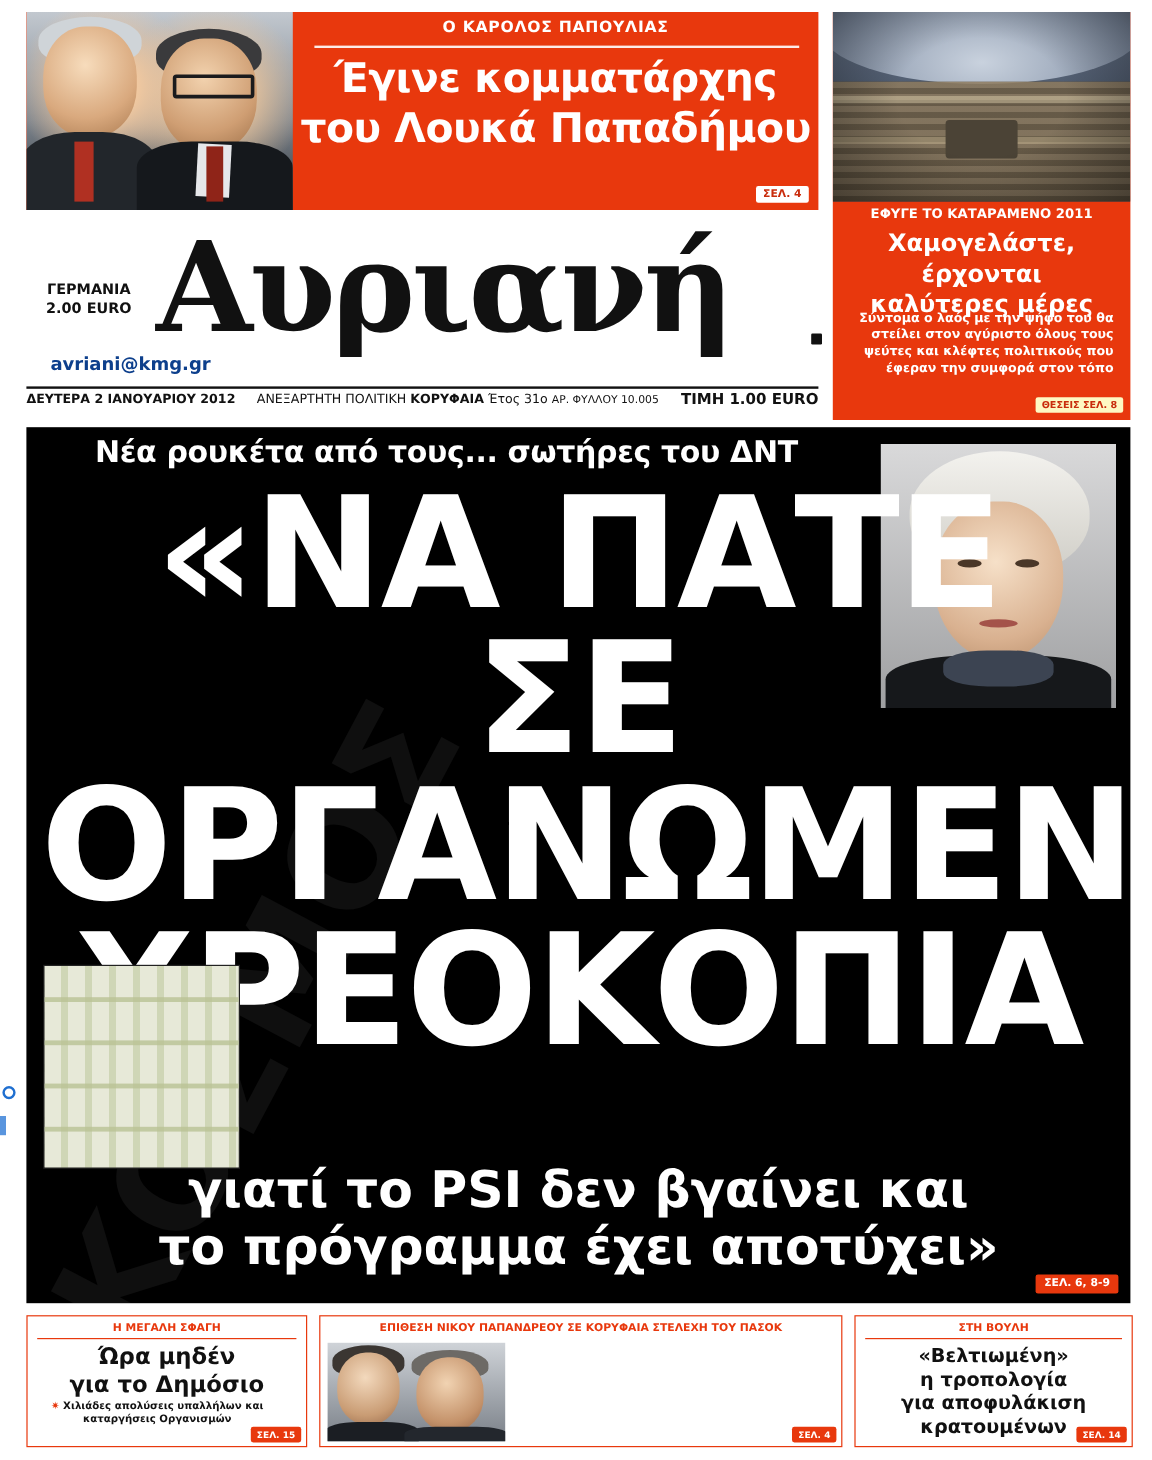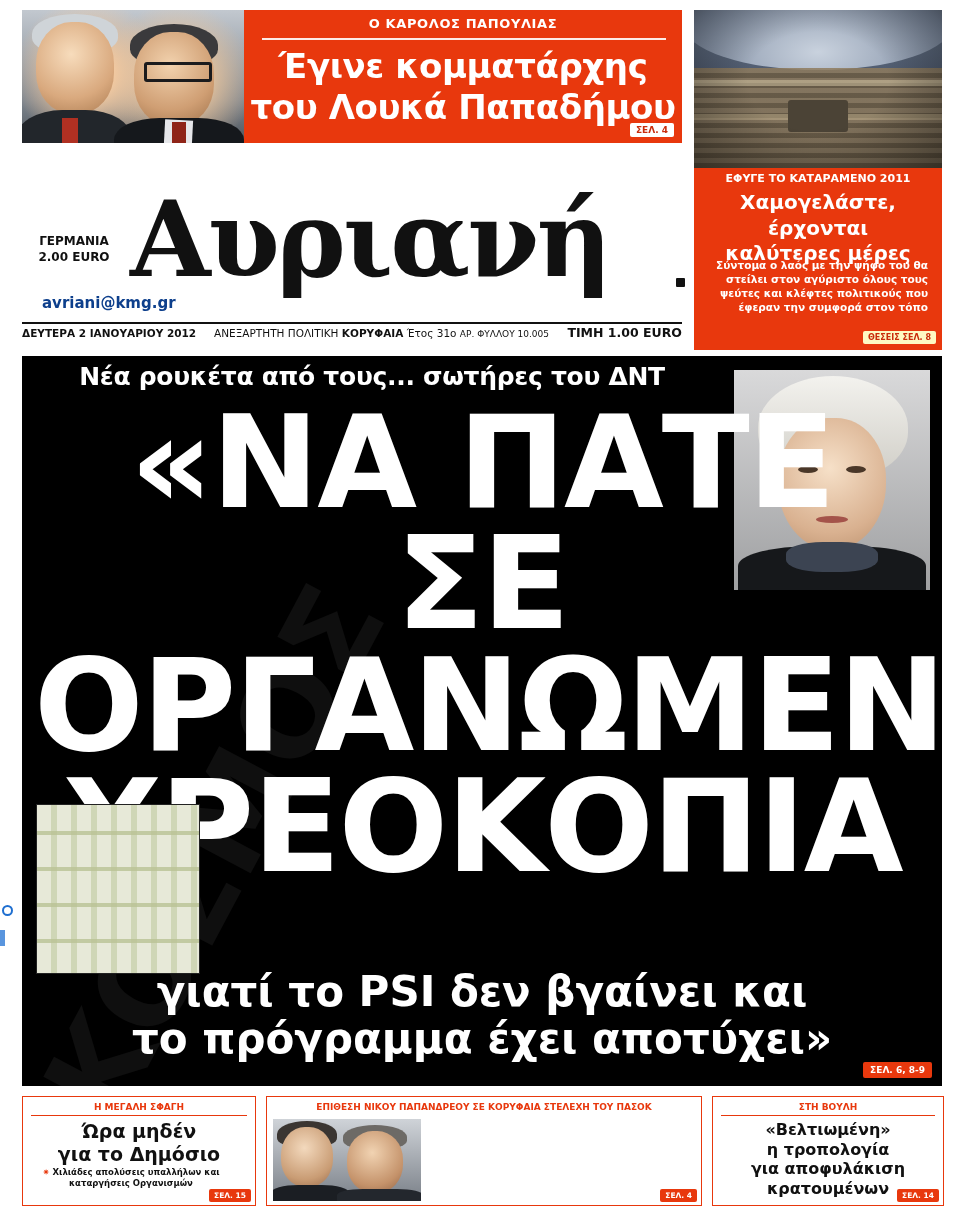--- a/index.html
+++ b/index.html
@@ -1,20 +1,20 @@
 <!DOCTYPE html>
 <html><head>
 <meta charset="utf-8">
 <style>
   html,body{margin:0;padding:0;background:#ffffff;}
   body{width:960px;height:1217px;font-family:"DejaVu Sans","Liberation Sans",sans-serif;overflow:hidden;}
   .page{position:relative;width:960px;height:1217px;background:#ffffff;}
 
   
-  .top-banner{position:absolute;left:22px;top:10px;width:660px;height:133px;background:#e8380d;overflow:hidden;}
+  .top-banner{position:absolute;left:22px;top:10px;width:660px;height:165px;background:#e8380d;overflow:hidden;}
   .tb-photo{position:absolute;left:0;top:0;width:222px;height:165px;background:
       radial-gradient(circle at 30% 38%, #f0c8a0 0 14%, rgba(240,200,160,0) 40%),
       radial-gradient(circle at 70% 42%, #e9c49c 0 15%, rgba(233,196,156,0) 42%),
       linear-gradient(#c2c8cf,#7d858e 55%,#2e3338);overflow:hidden;}
   .tb-photo .head1{position:absolute;left:14px;top:12px;width:78px;height:92px;border-radius:45%;
       background:radial-gradient(circle at 45% 35%,#f7dcbc,#d9a97e 60%,#a9794f);}
   .tb-photo .hair1{position:absolute;left:10px;top:4px;width:86px;height:40px;border-radius:50% 50% 40% 40%;
       background:#cfd4d8;}
   .tb-photo .body1{position:absolute;left:-6px;top:100px;width:116px;height:70px;background:#22262b;border-radius:40% 40% 0 0;}
   .tb-photo .tie1{position:absolute;left:40px;top:108px;width:16px;height:50px;background:#b03022;}

